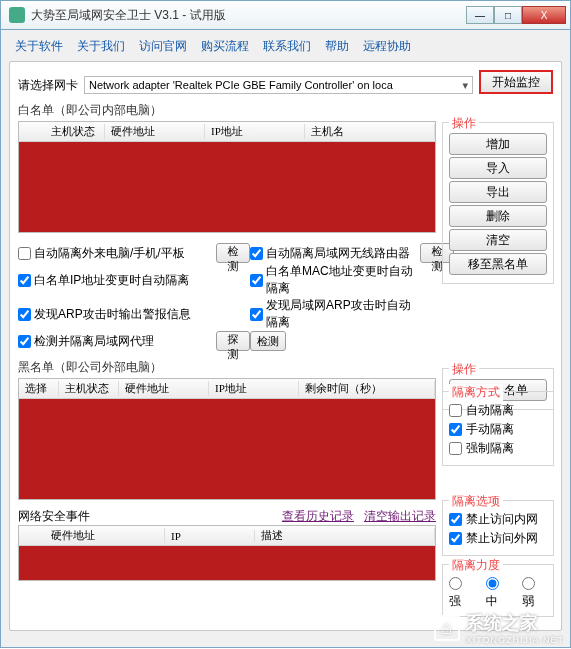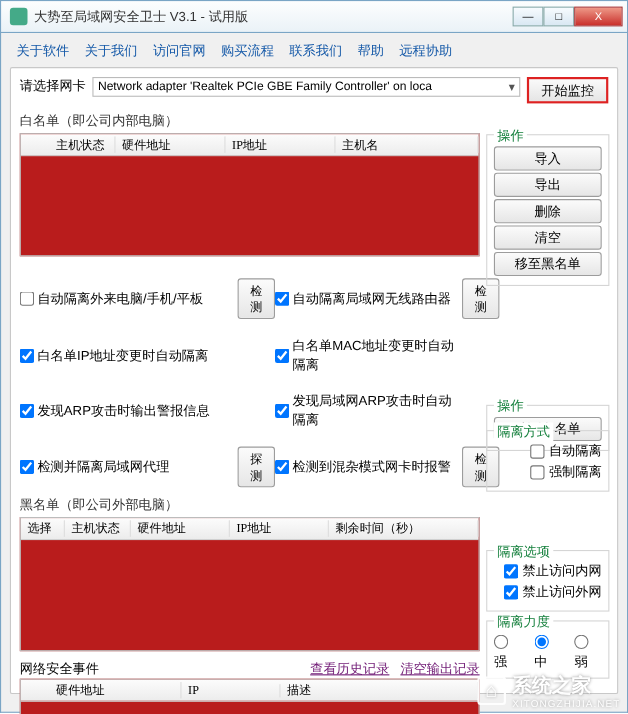--- a/index.html
+++ b/index.html
@@ -7,44 +7,44 @@
 .titlebar { height: 30px; background: linear-gradient(#fdfefe,#eaf2f7); border: 1px solid #7aa5c5; display: flex; align-items: center; padding: 0 4px 0 8px; }
 .titlebar .icon { width: 16px; height: 16px; background: #4a8; border-radius: 3px; margin-right: 6px; }
 .titlebar .title { flex: 1; color: #333; }
 .winbtns { display: flex; gap: 0; }
 .winbtn { width: 28px; height: 18px; border: 1px solid #8aa; background: linear-gradient(#f7fbfe,#d9e8f3); display: flex; align-items: center; justify-content: center; font-size: 10px; cursor: pointer; }
 .winbtn.close { width: 44px; background: linear-gradient(#e98,#c9302c); color: #fff; border-color: #a33; }
 .window-body { border: 1px solid #7aa5c5; border-top: none; height: 618px; padding: 4px 8px 24px 8px; background: #f0f0f0; position: relative; }
 .menubar { display: flex; gap: 14px; padding: 4px 6px 6px 6px; color: #1559a8; }
 .menubar span { cursor: pointer; }
 .panel { background: #fff; border: 1px solid #c8c8c8; border-radius: 2px; padding: 8px; height: 570px; }
-.row { display: flex; align-items: flex-start; gap: 6px; }
+.row { display: flex; align-items: flex-end; gap: 6px; }
 .nic-select { flex: 1; height: 18px; border: 1px solid #bbb; background: #fff; font-size: 11px; padding: 0 18px 0 4px; position: relative; display: flex; align-items: center; }
 .nic-select::after { content: "▾"; position: absolute; right: 4px; color: #555; }
 .start-btn { width: 74px; height: 24px; border: 2px solid #d22; background: linear-gradient(#fafafa,#e5e5e5); cursor: pointer; font-size: 12px; }
 .section-label { color: #333; margin: 8px 0 2px 0; }
 .table { border: 1px solid #bcbcbc; background: #b91c1c; font-family: Liberation Serif, serif; }
 .thead { display: flex; background: linear-gradient(#fcfcfc,#ececec); border-bottom: 1px solid #d0d0d0; height: 20px; align-items: center; font-size: 11px; }
 .thead > div { padding: 0 6px; border-right: 1px solid #ddd; }
 .tbody { height: 90px; }
 .tbody.small { height: 100px; }
 .tbody.tiny { height: 34px; }
 .side { position: absolute; right: 16px; width: 112px; }
 .side.ops1 { top: 88px; }
 .side.ops2 { top: 334px; }
 .side.mode { top: 357px; }
 .side.opts { top: 466px; }
 .side.level { top: 530px; }
 .grpbox { border: 1px solid #d5d5d5; padding: 8px 6px 6px 6px; margin-top: 4px; position: relative; }
-.grpbox .legend { position: absolute; top: -8px; left: 6px; background: #fff; padding: 0 3px; color: #15803d; }
+.grpbox .legend { position: absolute; top: -8px; left: 6px; background: #fff; padding: 0 3px; color: #ef4444; }
 .btn { display: block; width: 100%; height: 22px; margin: 2px 0; border: 1px solid #9c9c9c; background: linear-gradient(#fbfbfb,#e6e6e6); border-radius: 3px; cursor: pointer; font-size: 12px; }
-.small-btn { height: 37px; padding: 0 6px; border: 1px solid #9c9c9c; background: linear-gradient(#fbfbfb,#e6e6e6); border-radius: 3px; cursor: pointer; font-size: 11px; }
-.check-row { display: flex; align-items: center; gap: 4px; margin: 2px 0; font-size: 12px; justify-content: flex-end; }
+.small-btn { height: 20px; padding: 0 6px; border: 1px solid #9c9c9c; background: linear-gradient(#fbfbfb,#e6e6e6); border-radius: 3px; cursor: pointer; font-size: 11px; }
+.check-row { display: flex; align-items: center; gap: 4px; margin: 2px 0; font-size: 12px; }
 .check-row input { margin: 0; }
-.checks-grid { display: grid; grid-template-columns: 198px 34px 170px 34px; row-gap: 16px; margin-top: 20px; align-items: center; }
+.checks-grid { display: grid; grid-template-columns: 198px 34px 170px 34px; row-gap: 0; margin-top: 10px; align-items: center; }
 .checks-grid .cell { display: flex; align-items: center; gap: 3px; font-size: 12px; }
 .radio-row { display: flex; gap: 12px; align-items: center; margin-top: 4px; }
 .link { color: #701a75; text-decoration: underline; cursor: pointer; }
 .event-head { display: flex; justify-content: space-between; align-items: center; margin-top: 8px; }
 .main-left { width: 418px; }
 .watermark { position: absolute; right: 6px; bottom: 2px; color: #fff; font-size: 18px; font-weight: bold; opacity: .95; display: flex; align-items: center; gap: 6px; text-shadow: 0 0 3px #888; pointer-events:none;}
 .wm-icon { width: 26px; height: 26px; border: 2px solid #fff; border-radius: 3px; display: flex; align-items: center; justify-content: center; }
 .wm-sub { font-size: 9px; font-weight: normal; letter-spacing: 1px; }
 </style>
 </head>
@@ -133,24 +133,20 @@
         <div></div>
 
         <div class="cell">
             <input type="checkbox" checked="" style="">
             <span>检测并隔离局域网代理</span>
           </div>
         <div class="cell">
             <button class="small-btn">探测</button>
           </div>
         <div class="cell">
-            <input type="checkbox" checked="" style="">
-            <span>检测到混杂模式网卡时报警</span>
-          </div>
-        <div class="cell">
             <button class="small-btn">检测</button>
           </div>
       </div>
 
       <div class="section-label">黑名单（即公司外部电脑）</div>
       <div class="table">
         <div class="thead">
           <div style="width:40px">选择</div>
           <div style="width:60px">主机状态</div>
           <div style="width:90px">硬件地址</div>
@@ -174,20 +170,21 @@
           <div style="width:90px">IP</div>
           <div style="flex:1">描述</div>
         </div>
         <div class="tbody tiny"></div>
       </div>
     </div>
 
     <div class="side ops1">
       <div class="grpbox">
         <div class="legend">操作</div>
+        <button class="btn">增加</button>
         <button class="btn">导入</button>
         <button class="btn">导出</button>
         <button class="btn">删除</button>
         <button class="btn">清空</button>
         <button class="btn">移至黑名单</button>
       </div>
     </div>
 
     <div class="side ops2">
       <div class="grpbox">
@@ -197,20 +194,24 @@
     </div>
 
     <div class="side mode">
       <div class="grpbox">
         <div class="legend">隔离方式</div>
         <div class="check-row">
             <input type="checkbox" style="">
             <span>自动隔离</span>
           </div>
         <div class="check-row">
+            <input type="checkbox" checked="" style="">
+            <span>手动隔离</span>
+          </div>
+        <div class="check-row">
             <input type="checkbox" style="">
             <span>强制隔离</span>
           </div>
       </div>
     </div>
 
     <div class="side opts">
       <div class="grpbox">
         <div class="legend">隔离选项</div>
         <div class="check-row">

